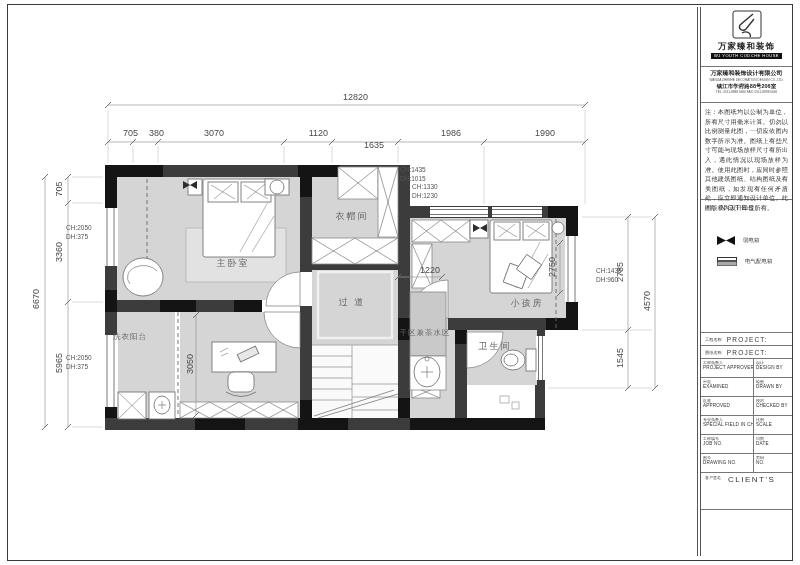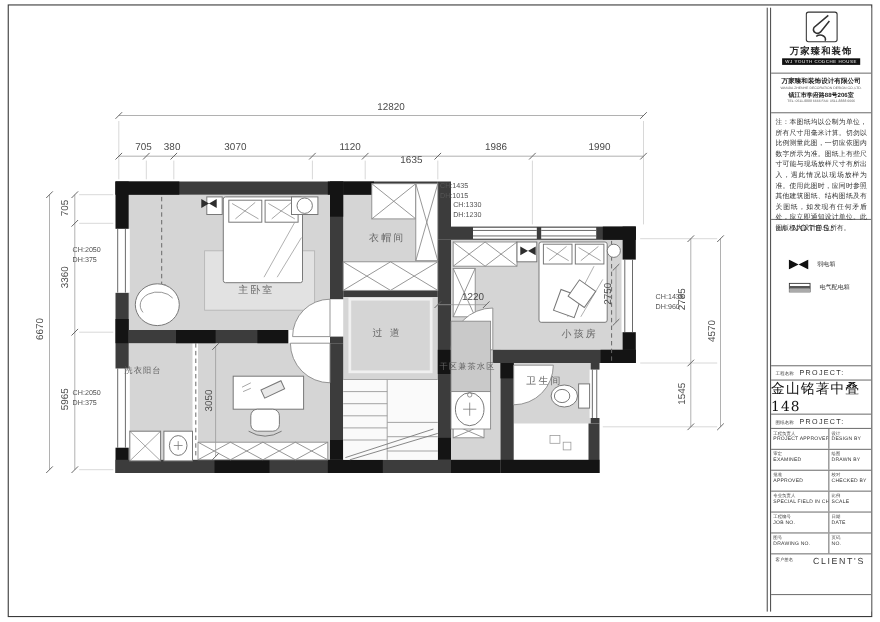--- a/index.html
+++ b/index.html
@@ -42,21 +42,21 @@
   .sec-bigname{display:flex;align-items:center;justify-content:center;
                font-family:"DejaVu Serif",serif;color:#111;}
   .proj-name{height:30px;font-size:12.5px;letter-spacing:1px;}
   .draw-name{height:33px;font-size:13.5px;letter-spacing:2px;}
   .trow{height:18px;display:flex;border-bottom:1px solid #777;}
   .tcell{flex:none;padding:1px 2px 0 2px;overflow:hidden;}
   .tcell.l{width:48px;border-right:1px solid #777;}
   .tcell.r{width:39px;}
   .t-zh{font-size:4px;color:#444;line-height:5px;}
   .t-en{font-size:4.6px;color:#333;line-height:6px;letter-spacing:.2px;white-space:nowrap;}
-  .sec-client{height:32px;border-bottom:1px solid #777;display:flex;align-items:flex-start;gap:18px;padding:2px 4px;}
+  .sec-client{height:32px;border-bottom:1px solid #777;display:flex;align-items:flex-start;gap:7px;padding:2px 4px;}
   .sec-fill{flex:1;border-bottom:none;}
 </style>
 </head>
 <body>
 
 <div class="sheet">
   <div class="frame"></div>
 
   <svg width="695" height="565" viewBox="0 0 695 565" style="position:absolute;left:0;top:0;">
 
@@ -365,21 +365,20 @@
           <rect x="0.5" y="3" width="19" height="2.5" fill="#555"></rect>
           <rect x="0.5" y="5.5" width="19" height="3" fill="#aaa"></rect>
         </svg>
         <span class="leg-label">电气配电箱</span>
       </div>
     </div>
     <div class="sec sec-hdr">
       <span class="hdr-zh">工程名称</span>
       <span class="hdr-en">PROJECT:</span>
     </div>
-    <div class="sec sec-bigname proj-name">金山铭著中叠148</div>
     <div class="sec sec-hdr">
       <span class="hdr-zh">图纸名称</span>
       <span class="hdr-en">PROJECT:</span>
     </div>
 
     <div>
       <div class="trow">
         <div class="tcell l">
             <div class="t-zh">工程负责人</div>
             <div class="t-en">PROJECT APPROVER</div>

